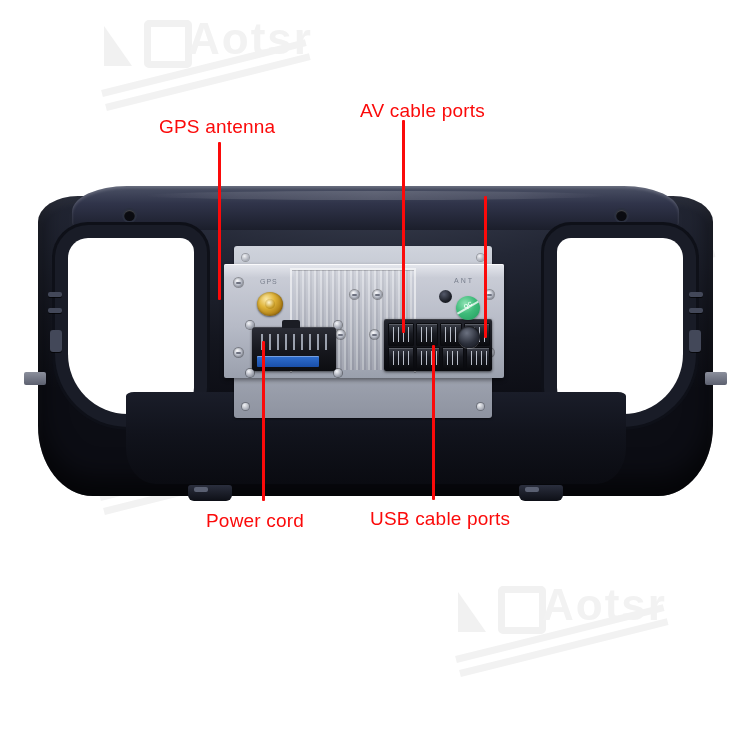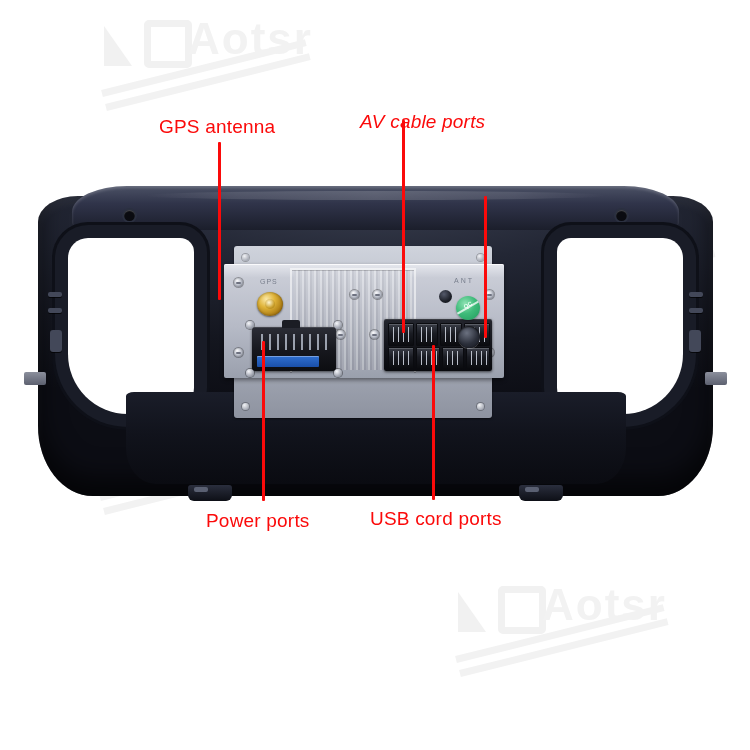--- a/index.html
+++ b/index.html
@@ -409,23 +409,23 @@
         <div class="qtx">QC</div>
       </div>
       <div class="ant-hole"></div>
     </div>
   </div>
 
   <div class="ann-line" style="left:218px;top:142px;height:158px;"></div>
   <div class="ann-label" style="left:159px;top:116px;">GPS antenna</div>
 
   <div class="ann-line" style="left:402px;top:120px;height:213px;"></div>
-  <div class="ann-label" style="left:360px;top:111px;font-style:italic;">AV cable ports</div>
+  <div class="ann-label" style="left:360px;top:100px;">AV cable ports</div>
 
   <div class="ann-line" style="left:484px;top:196px;height:142px;"></div>
 
   <div class="ann-line" style="left:262px;top:341px;height:160px;"></div>
-  <div class="ann-label" style="left:206px;top:510px;">Power ports</div>
+  <div class="ann-label" style="left:206px;top:510px;">Power cord</div>
 
   <div class="ann-line" style="left:432px;top:345px;height:155px;"></div>
-  <div class="ann-label" style="left:370px;top:508px;">USB cord ports</div>
+  <div class="ann-label" style="left:370px;top:508px;">USB cable ports</div>
 
 </div>
 
 </body></html>

